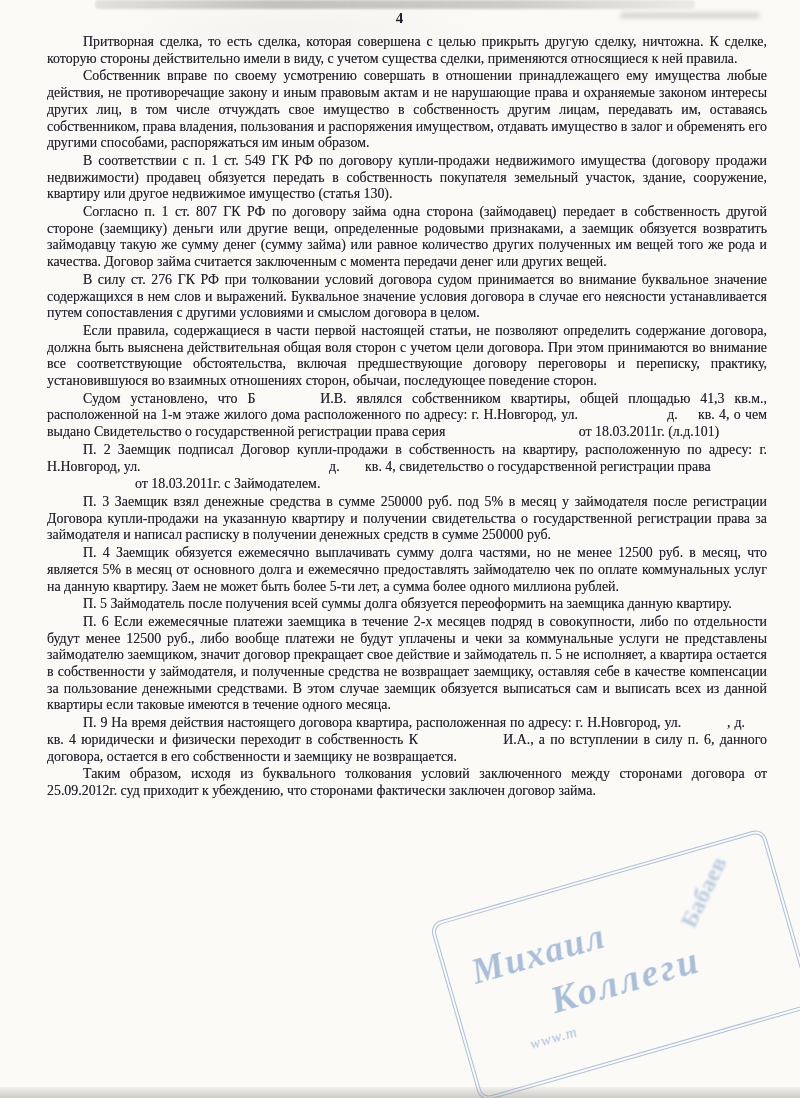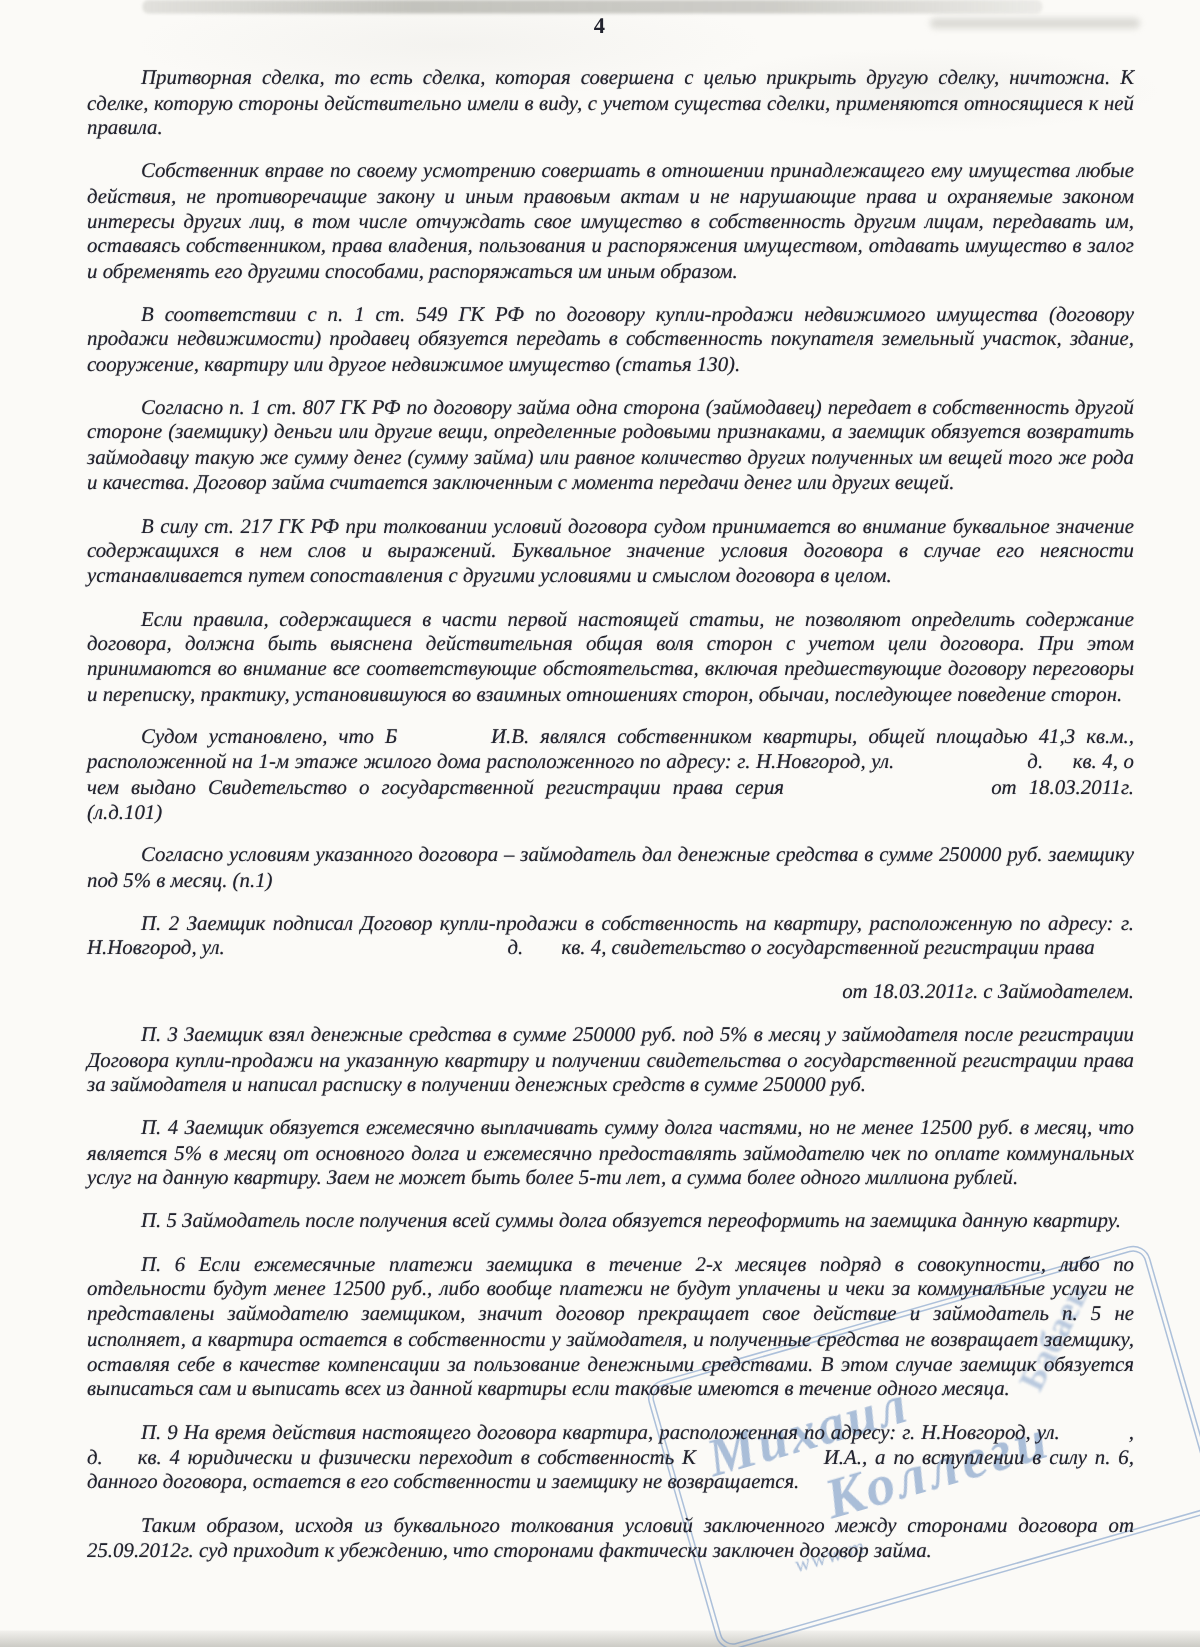--- a/index.html
+++ b/index.html
@@ -54,27 +54,26 @@
   .doc-body {
     position: relative;
     z-index: 2;
     padding: 6px 32px 0 46px;
     font-size: 13.9px;
     line-height: 16.7px;
     text-align: justify;
     text-shadow: 0 0 0.6px rgba(34,35,46,0.55);
   }
   .doc-body p {
-    margin: 12px;
+    margin: 1px;
     text-indent: 36px;
-    font-style: italic;
   }
   .doc-body p.offset {
     text-indent: 88px;
-    text-align: right;
+    text-align: left;
   }
   .gap {
     display: inline-block;
     height: 1px;
   }
   
   .watermark {
     position: absolute;
     z-index: 1;
     left: 448px;
@@ -139,24 +138,23 @@
     <div class="wm-url">www.m</div>
   </div>
 
   <div class="page-number">4</div>
 
   <div class="doc-body" id="doc-body">
       <p class="normal">Притворная сделка, то есть сделка, которая совершена с целью прикрыть другую сделку, ничтожна. К сделке, которую стороны действительно имели в виду, с учетом существа сделки, применяются относящиеся к ней правила. </p>
       <p class="normal">Собственник вправе по своему усмотрению совершать в отношении принадлежащего ему имущества любые действия, не противоречащие закону и иным правовым актам и не нарушающие права и охраняемые законом интересы других лиц, в том числе отчуждать свое имущество в собственность другим лицам, передавать им, оставаясь собственником, права владения, пользования и распоряжения имуществом, отдавать имущество в залог и обременять его другими способами, распоряжаться им иным образом. </p>
       <p class="normal">В соответствии с п. 1 ст. 549 ГК РФ по договору купли-продажи недвижимого имущества (договору продажи недвижимости) продавец обязуется передать в собственность покупателя земельный участок, здание, сооружение, квартиру или другое недвижимое имущество (статья 130). </p>
       <p class="normal">Согласно п. 1 ст. 807 ГК РФ по договору займа одна сторона (займодавец) передает в собственность другой стороне (заемщику) деньги или другие вещи, определенные родовыми признаками, а заемщик обязуется возвратить займодавцу такую же сумму денег (сумму займа) или равное количество других полученных им вещей того же рода и качества. Договор займа считается заключенным с момента передачи денег или других вещей. </p>
-      <p class="normal">В силу ст. 217 ГК РФ при толковании условий договора судом принимается во внимание буквальное значение содержащихся в нем слов и выражений. Буквальное значение условия договора в случае его неясности устанавливается путем сопоставления с другими условиями и смыслом договора в целом. </p>
+      <p class="normal">В силу ст. 276 ГК РФ при толковании условий договора судом принимается во внимание буквальное значение содержащихся в нем слов и выражений. Буквальное значение условия договора в случае его неясности устанавливается путем сопоставления с другими условиями и смыслом договора в целом. </p>
       <p class="normal">Если правила, содержащиеся в части первой настоящей статьи, не позволяют определить содержание договора, должна быть выяснена действительная общая воля сторон с учетом цели договора. При этом принимаются во внимание все соответствующие обстоятельства, включая предшествующие договору переговоры и переписку, практику, установившуюся во взаимных отношениях сторон, обычаи, последующее поведение сторон. </p>
       <p class="normal">Судом установлено, что Б <span class="gap" style="width: 55px;"></span>И.В. являлся собственником квартиры, общей площадью 41,3 кв.м., расположенной на 1-м этаже жилого дома расположенного по адресу: г. Н.Новгород, ул. <span class="gap" style="width: 85px;"></span>д. <span class="gap" style="width: 16px;"></span>кв. 4, о чем выдано Свидетельство о государственной регистрации права серия <span class="gap" style="width: 130px;"></span>от 18.03.2011г. (л.д.101) </p>
-      <p class="normal">Согласно условиям указанного договора – займодатель дал денежные средства в сумме 250000 руб. заемщику под 5% в месяц. (п.1) </p>
       <p class="normal">П. 2 Заемщик подписал Договор купли-продажи в собственность на квартиру, расположенную по адресу: г. Н.Новгород, ул. <span class="gap" style="width: 185px;"></span>д. <span class="gap" style="width: 22px;"></span>кв. 4, свидетельство о государственной регистрации права </p>
       <p class="offset">от 18.03.2011г. с Займодателем. </p>
       <p class="normal">П. 3 Заемщик взял денежные средства в сумме 250000 руб. под 5% в месяц у займодателя после регистрации Договора купли-продажи на указанную квартиру и получении свидетельства о государственной регистрации права за займодателя и написал расписку в получении денежных средств в сумме 250000 руб. </p>
       <p class="normal">П. 4 Заемщик обязуется ежемесячно выплачивать сумму долга частями, но не менее 12500 руб. в месяц, что является 5% в месяц от основного долга и ежемесячно предоставлять займодателю чек по оплате коммунальных услуг на данную квартиру. Заем не может быть более 5-ти лет, а сумма более одного миллиона рублей. </p>
       <p class="normal">П. 5 Займодатель после получения всей суммы долга обязуется переоформить на заемщика данную квартиру. </p>
       <p class="normal">П. 6 Если ежемесячные платежи заемщика в течение 2-х месяцев подряд в совокупности, либо по отдельности будут менее 12500 руб., либо вообще платежи не будут уплачены и чеки за коммунальные услуги не представлены займодателю заемщиком, значит договор прекращает свое действие и займодатель п. 5 не исполняет, а квартира остается в собственности у займодателя, и полученные средства не возвращает заемщику, оставляя себе в качестве компенсации за пользование денежными средствами. В этом случае заемщик обязуется выписаться сам и выписать всех из данной квартиры если таковые имеются в течение одного месяца. </p>
       <p class="normal">П. 9 На время действия настоящего договора квартира, расположенная по адресу: г. Н.Новгород, ул. <span class="gap" style="width: 42px;"></span>, д. <span class="gap" style="width: 18px;"></span>кв. 4 юридически и физически переходит в собственность К <span class="gap" style="width: 80px;"></span>И.А., а по вступлении в силу п. 6, данного договора, остается в его собственности и заемщику не возвращается. </p>
       <p class="normal">Таким образом, исходя из буквального толкования условий заключенного между сторонами договора от 25.09.2012г. суд приходит к убеждению, что сторонами фактически заключен договор займа. </p>
     </div>
 

